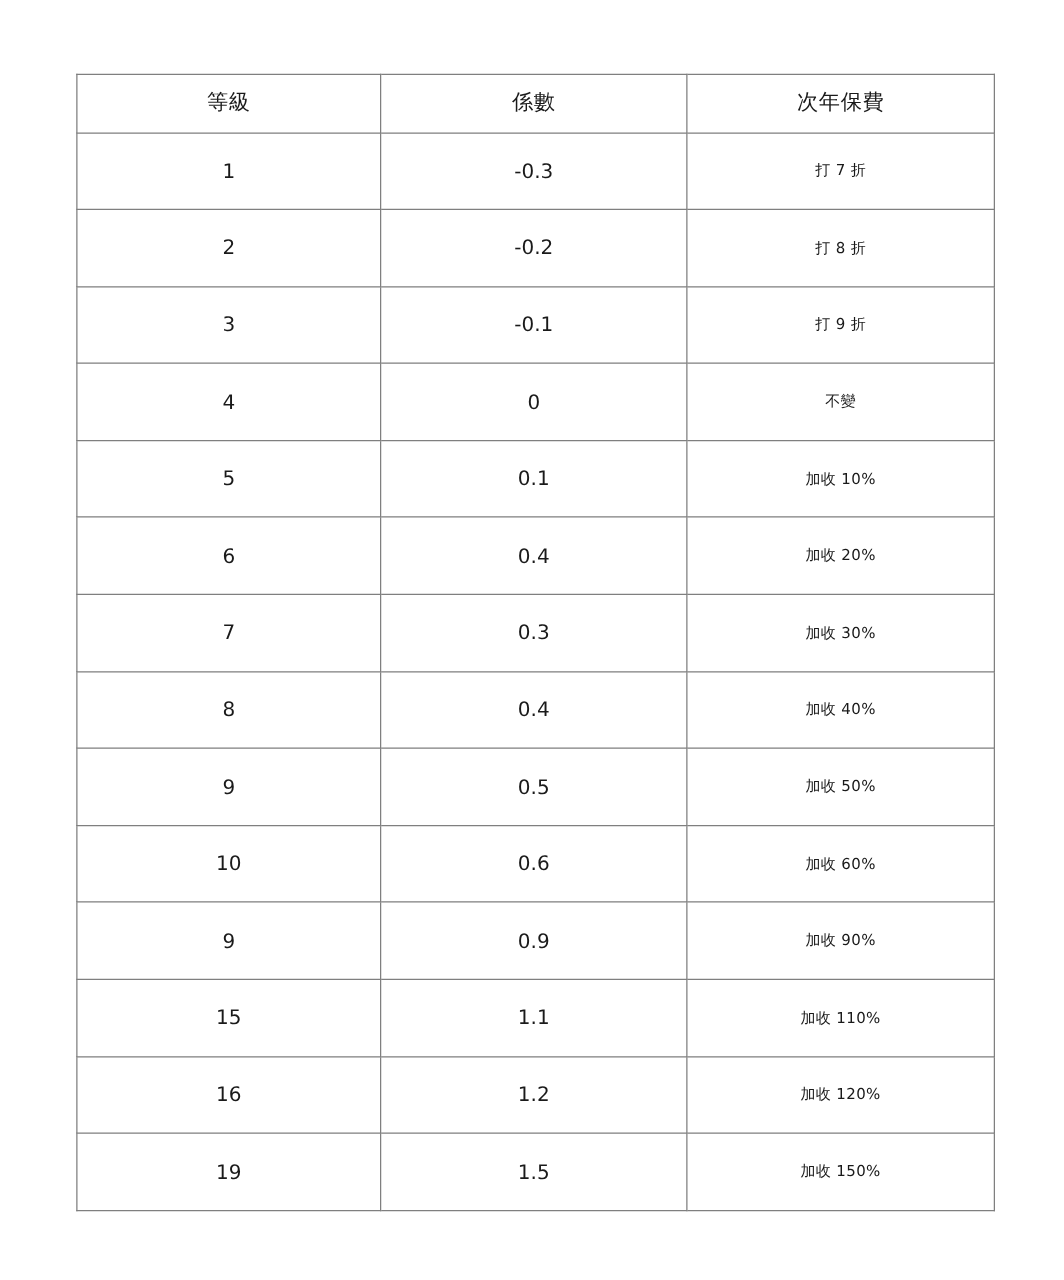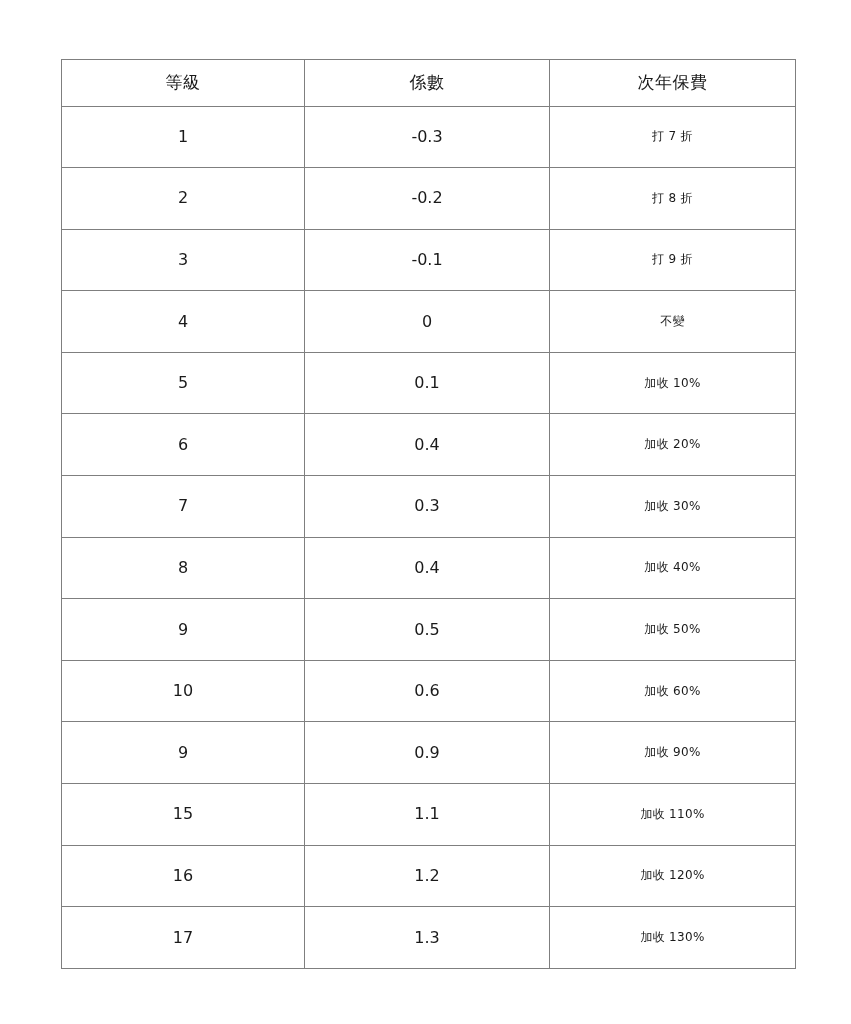--- a/index.html
+++ b/index.html
@@ -152,20 +152,20 @@
             <td class="col-grade">15</td>
             <td class="col-coef">1.1</td>
             <td class="col-prem">加收 110%</td>
           </tr>
           <tr>
             <td class="col-grade">16</td>
             <td class="col-coef">1.2</td>
             <td class="col-prem">加收 120%</td>
           </tr>
           <tr>
-            <td class="col-grade">17</td>
-            <td class="col-coef">1.3</td>
-            <td class="col-prem">加收 130%</td>
+            <td class="col-grade">19</td>
+            <td class="col-coef">1.5</td>
+            <td class="col-prem">加收 150%</td>
           </tr>
         </tbody>
     </table>
   </div>
 </div>
 
 </body></html>

